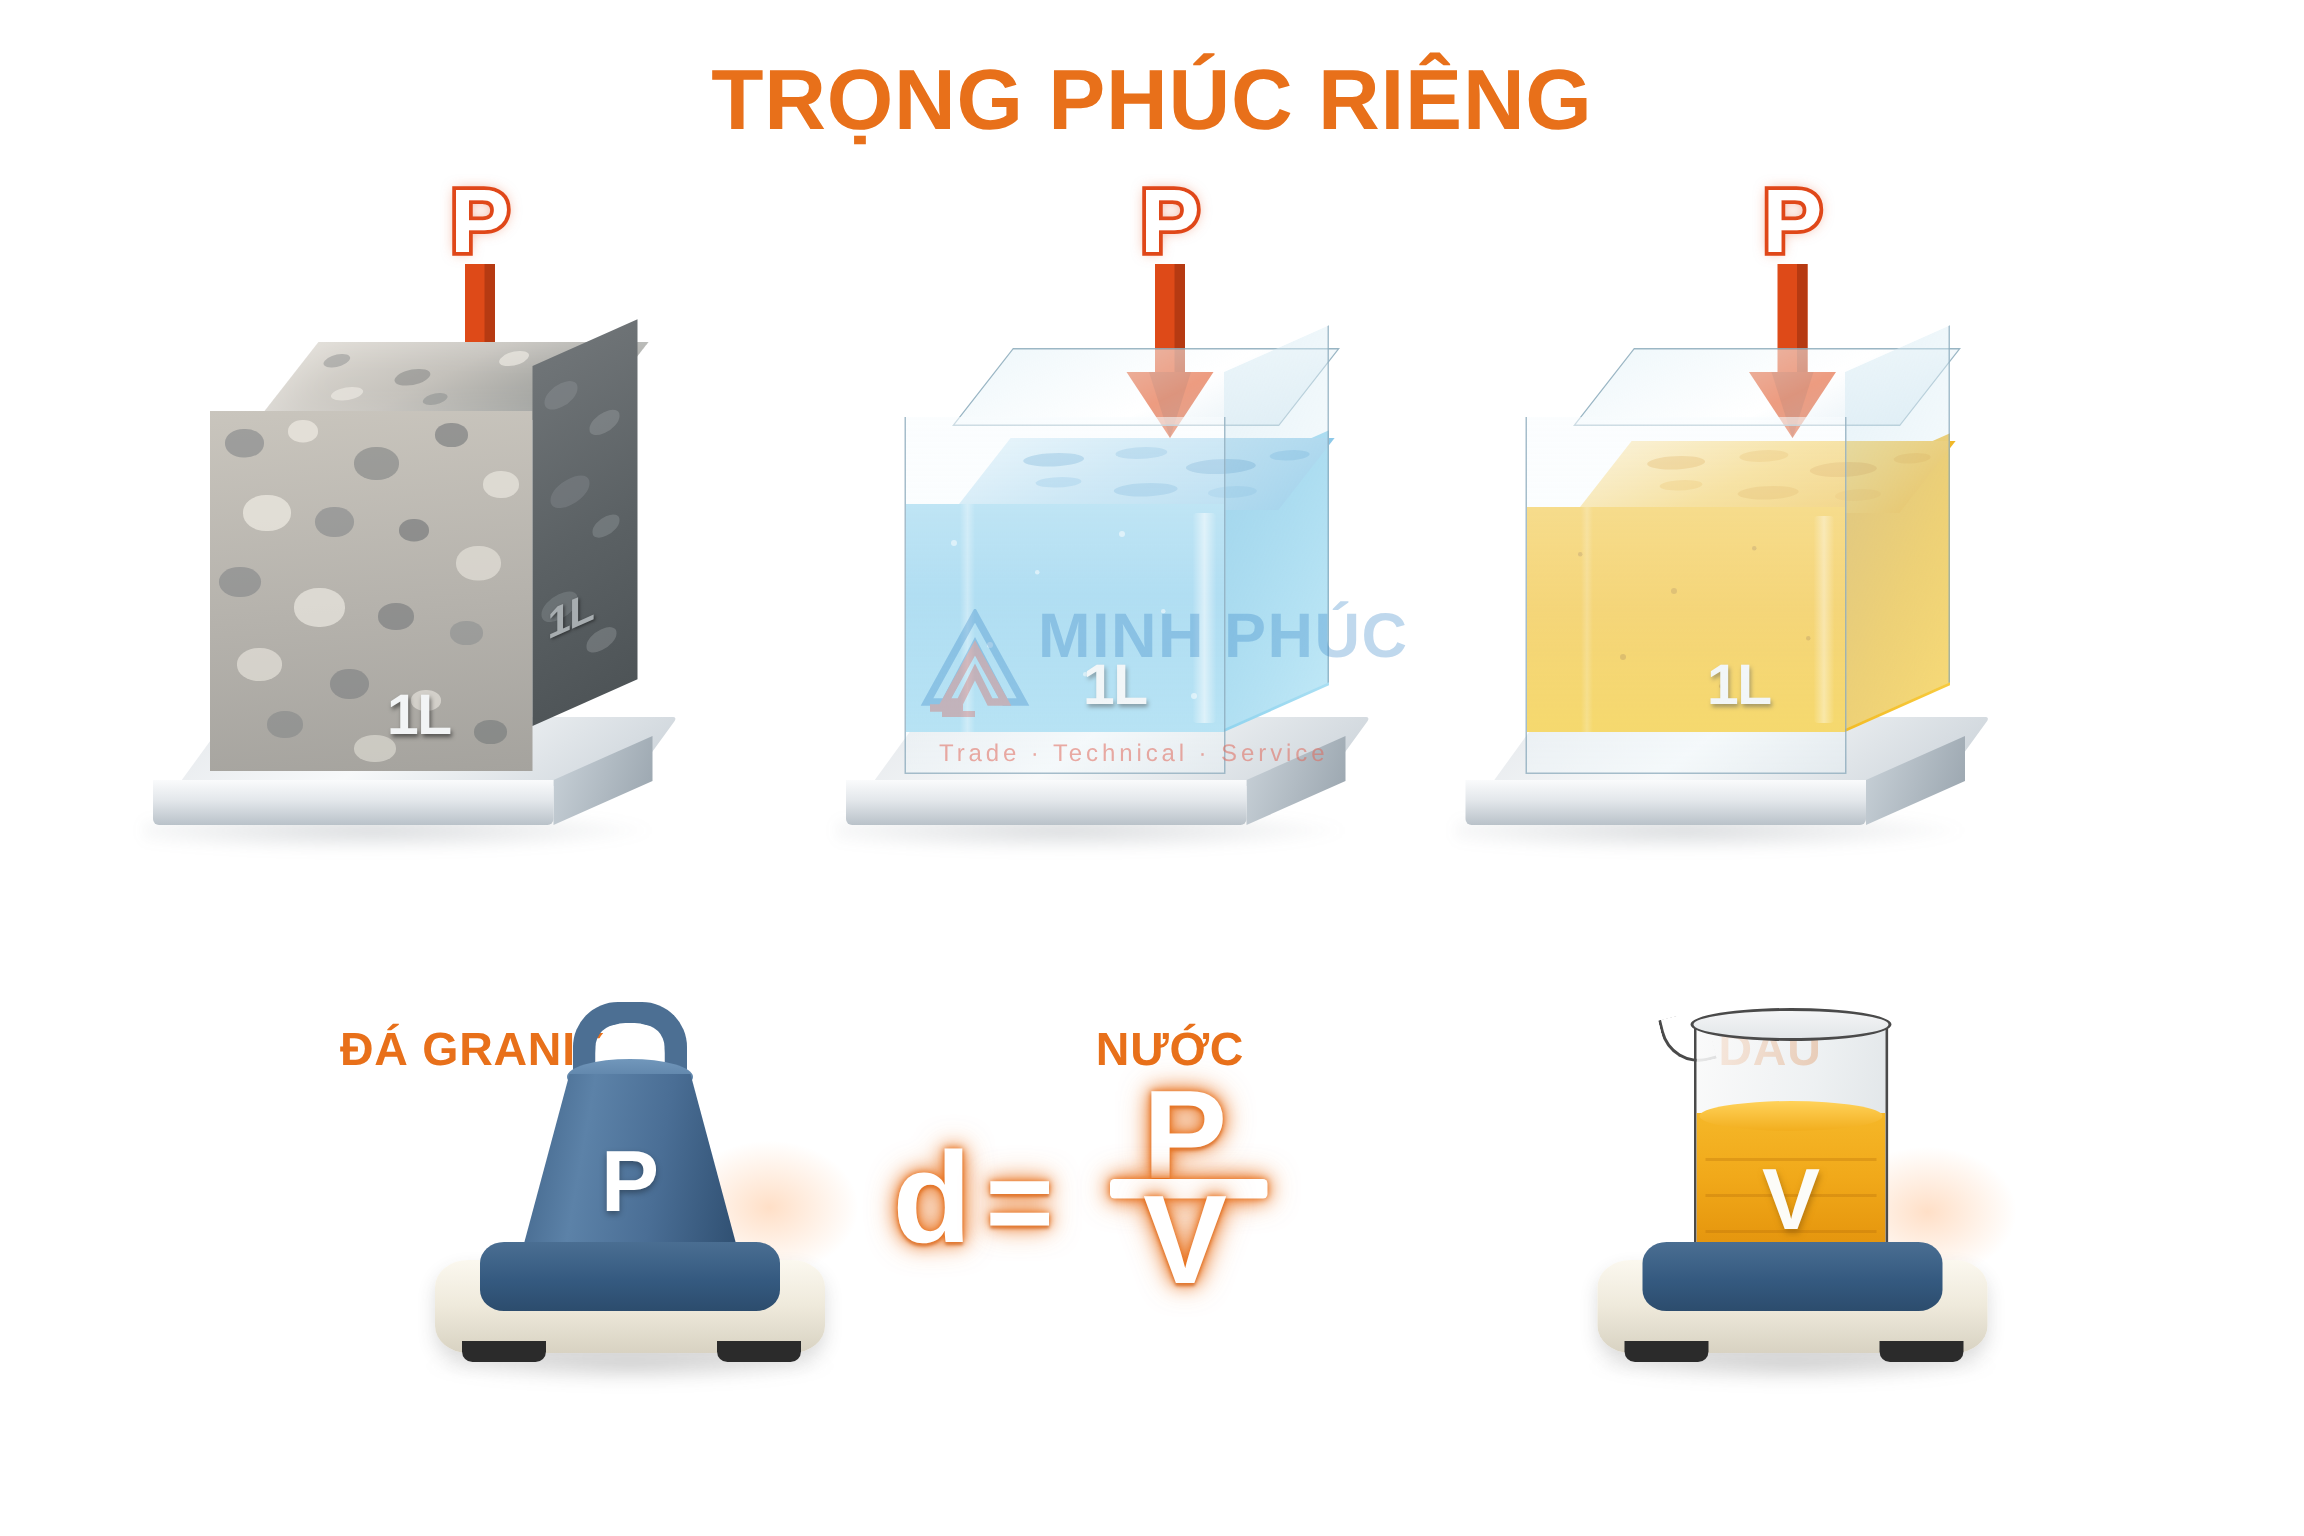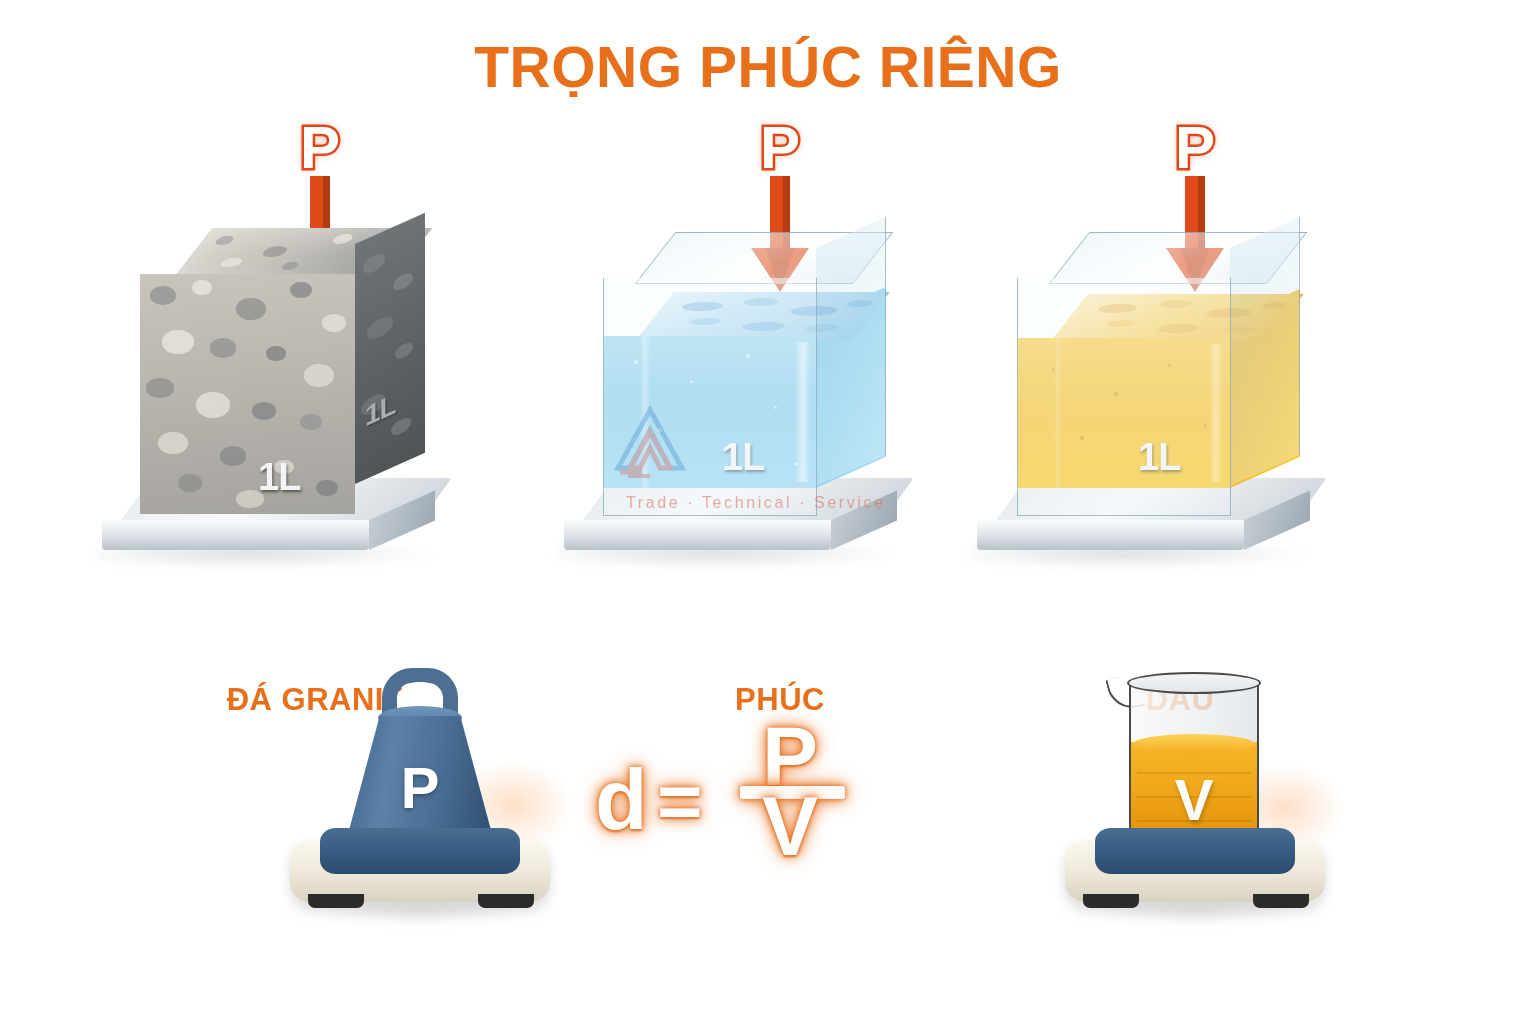--- a/index.html
+++ b/index.html
@@ -289,20 +289,21 @@
 
 <div id="title">TRỌNG PHÚC RIÊNG</div>
 
 <div id="watermark">
   <svg id="wm-logo" viewBox="0 0 76 72">
     <path d="M38 4 L70 62 L58 62 L38 24 L18 62 L6 62 Z" fill="none" stroke="#2F7FC4" stroke-width="5"></path>
     <path d="M38 26 L58 62 L48 62 L38 42 L28 62 L18 62 Z" fill="none" stroke="#E0483A" stroke-width="5"></path>
     <path d="M8 66 L30 66" stroke="#E0483A" stroke-width="5"></path>
     <path d="M16 70 L38 70" stroke="#E0483A" stroke-width="4"></path>
   </svg>
+  <div id="wm-text">MINH PHÚC</div>
   <div id="wm-tag">Trade · Technical · Service</div>
 </div>
 
 <div class="col" id="col-granite">
 
   <div class="arrow-grp" style="left:185px; top:8px;">
     <div class="arrow-p">P</div>
     <div class="arrow-shaft"></div>
     <div class="arrow-shade-s"></div>
     <div class="arrow-head"></div>
@@ -406,21 +407,21 @@
       <div class="glass-hl" style="left:36px;top:0;width:10px;height:152px;opacity:.5"></div>
       <div class="vol-label" style="left:118px; top:100px;">1L</div>
     </div>
 
     <div class="tank-glass-top" style="left:52px; top:0;"></div>
     <div class="tank-side" style="left:213px; top:16px; transform:skewY(-24deg); transform-origin:left top;"></div>
     <div class="tank-front" style="left:0px; top:46px;"></div>
     <div class="glass-hl" style="left:192px;top:110px;width:16px;height:140px;opacity:.75;border-radius:3px;"></div>
   </div>
 
-  <div class="caption">PHÚC</div>
+  <div class="caption">NƯỚC</div>
 </div>
 
 <div class="col" id="col-oil">
 
   <div class="arrow-grp" style="left:155px; top:8px;">
     <div class="arrow-p">P</div>
     <div class="arrow-shaft"></div>
     <div class="arrow-shade-s"></div>
     <div class="arrow-head"></div>
     <div class="arrow-shade-h"></div>

